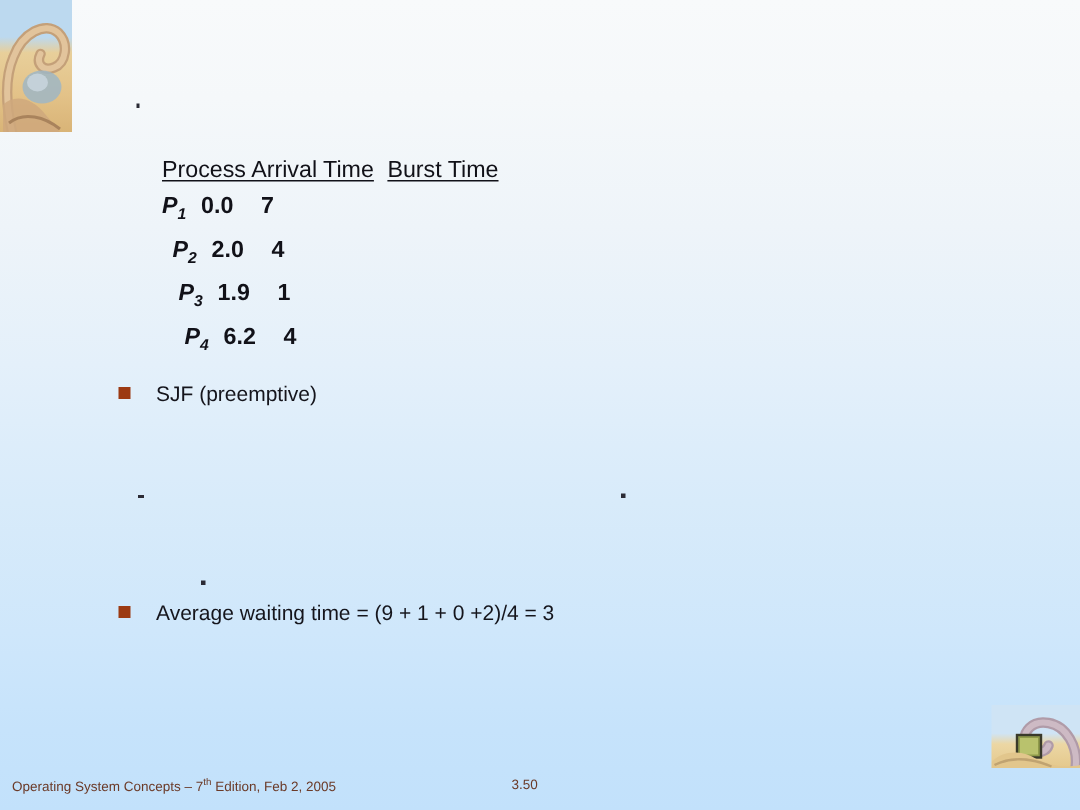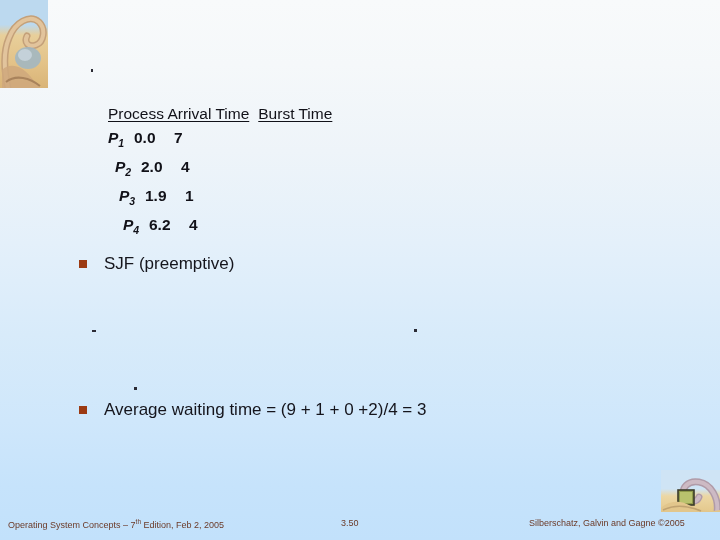--- a/index.html
+++ b/index.html
@@ -126,21 +126,21 @@
   #row-1 { padding-left: 7px;  }
   #row-2 { padding-left: 11px; }
   #row-3 { padding-left: 15px; }
 
   
   .bullet-line {
     position: absolute;
     left: 79px;
     white-space: nowrap;
     color: #15151c;
-    font-size: 17px;
+    font-size: 14px;
   }
   #bullet-sjf { top: 254px; }
   #bullet-awt { top: 400px; }
 
   .bullet-mark {
     display: inline-block;
     width: 8px;
     height: 8px;
     background: #9c3a12;
     vertical-align: 1px;
@@ -239,15 +239,14 @@
       <path d="M2 40 C14 34 28 36 40 41" fill="none" stroke="#c0a371" stroke-width="1.6"></path>
     </svg>
   </div>
 
   <div id="footer-left">
     <span>Operating System Concepts – 7</span><sup>th</sup><span> Edition, Feb 2, 2005</span>
   </div>
 
   <div id="footer-page">3.50</div>
 
-  <div id="footer-right">Silberschatz, Galvin and Gagne ©2005</div>
 
 </div>
 
 </body></html>

